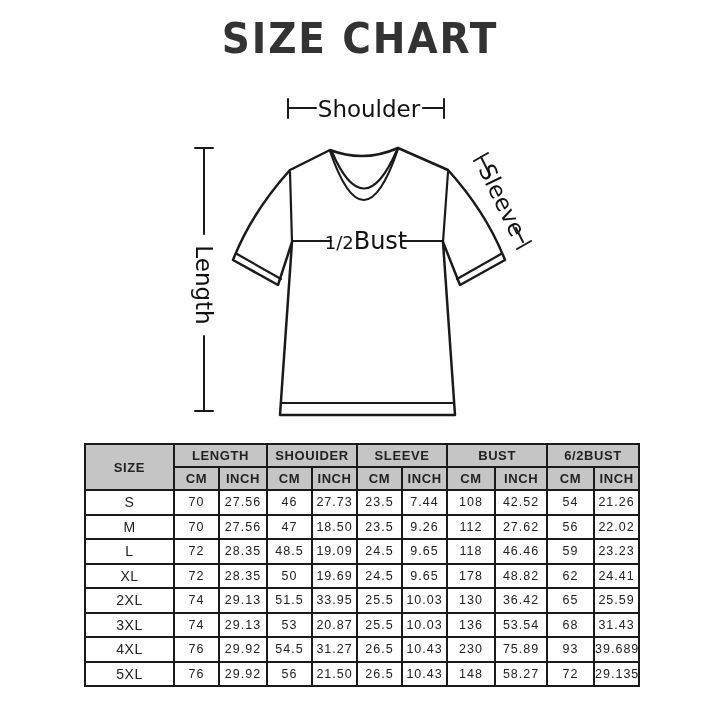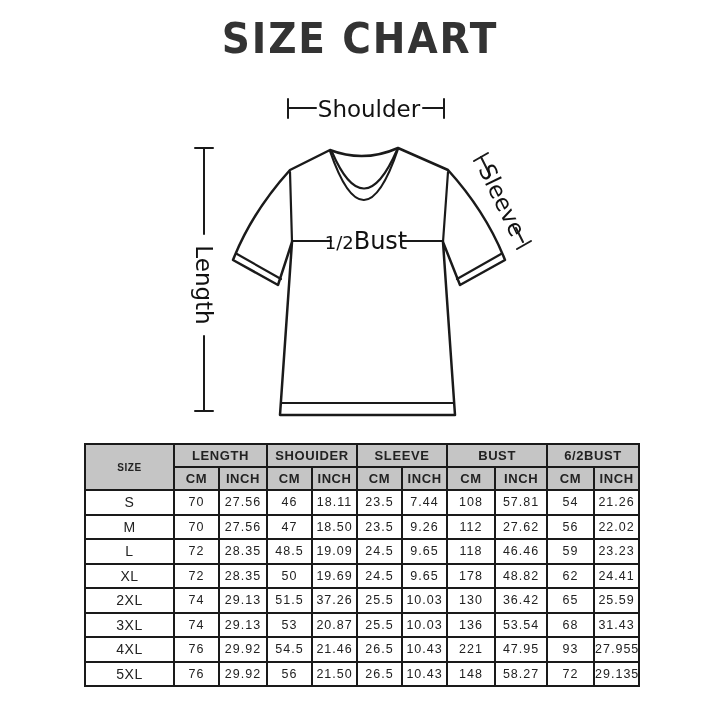--- a/index.html
+++ b/index.html
@@ -29,21 +29,21 @@
   }
   .size-chart th,.size-chart td{
     border:2px solid #1a1a1a;text-align:center;vertical-align:middle;padding:0;
   }
   .size-chart thead tr{height:23px;}
   .size-chart tbody tr{height:24.5px;}
   .size-chart thead th{
     background:#c5c5c5;font-size:13px;font-weight:bold;
     letter-spacing:0.6px;color:#222222;
   }
-  .size-chart thead th.size-head{font-size:10px;}
+  .size-chart thead th.size-head{font-size:13px;}
   .size-chart tbody td{
     background:#ffffff;font-size:12.5px;letter-spacing:1px;color:#222222;
   }
   .size-chart tbody td.size-col{font-size:14px;letter-spacing:0.5px;}
 </style>
 </head>
 <body>
 
 <div class="title">SIZE CHART</div>
 
@@ -130,25 +130,25 @@
       <th>CM</th>
       <th>INCH</th>
     </tr>
   </thead>
   <tbody>
       <tr>
         <td class="size-col">S</td>
         <td>70</td>
         <td>27.56</td>
         <td>46</td>
-        <td>18.11</td>
+        <td>27.73</td>
         <td>23.5</td>
         <td>7.44</td>
         <td>108</td>
-        <td>57.81</td>
+        <td>42.52</td>
         <td>54</td>
         <td>21.26</td>
       </tr>
       <tr>
         <td class="size-col">M</td>
         <td>70</td>
         <td>27.56</td>
         <td>47</td>
         <td>18.50</td>
         <td>23.5</td>
@@ -182,21 +182,21 @@
         <td>178</td>
         <td>48.82</td>
         <td>62</td>
         <td>24.41</td>
       </tr>
       <tr>
         <td class="size-col">2XL</td>
         <td>74</td>
         <td>29.13</td>
         <td>51.5</td>
-        <td>37.26</td>
+        <td>33.95</td>
         <td>25.5</td>
         <td>10.03</td>
         <td>130</td>
         <td>36.42</td>
         <td>65</td>
         <td>25.59</td>
       </tr>
       <tr>
         <td class="size-col">3XL</td>
         <td>74</td>
@@ -208,27 +208,27 @@
         <td>136</td>
         <td>53.54</td>
         <td>68</td>
         <td>31.43</td>
       </tr>
       <tr>
         <td class="size-col">4XL</td>
         <td>76</td>
         <td>29.92</td>
         <td>54.5</td>
-        <td>21.46</td>
+        <td>31.27</td>
         <td>26.5</td>
         <td>10.43</td>
-        <td>221</td>
-        <td>47.95</td>
+        <td>230</td>
+        <td>75.89</td>
         <td>93</td>
-        <td>27.955</td>
+        <td>39.689</td>
       </tr>
       <tr>
         <td class="size-col">5XL</td>
         <td>76</td>
         <td>29.92</td>
         <td>56</td>
         <td>21.50</td>
         <td>26.5</td>
         <td>10.43</td>
         <td>148</td>

